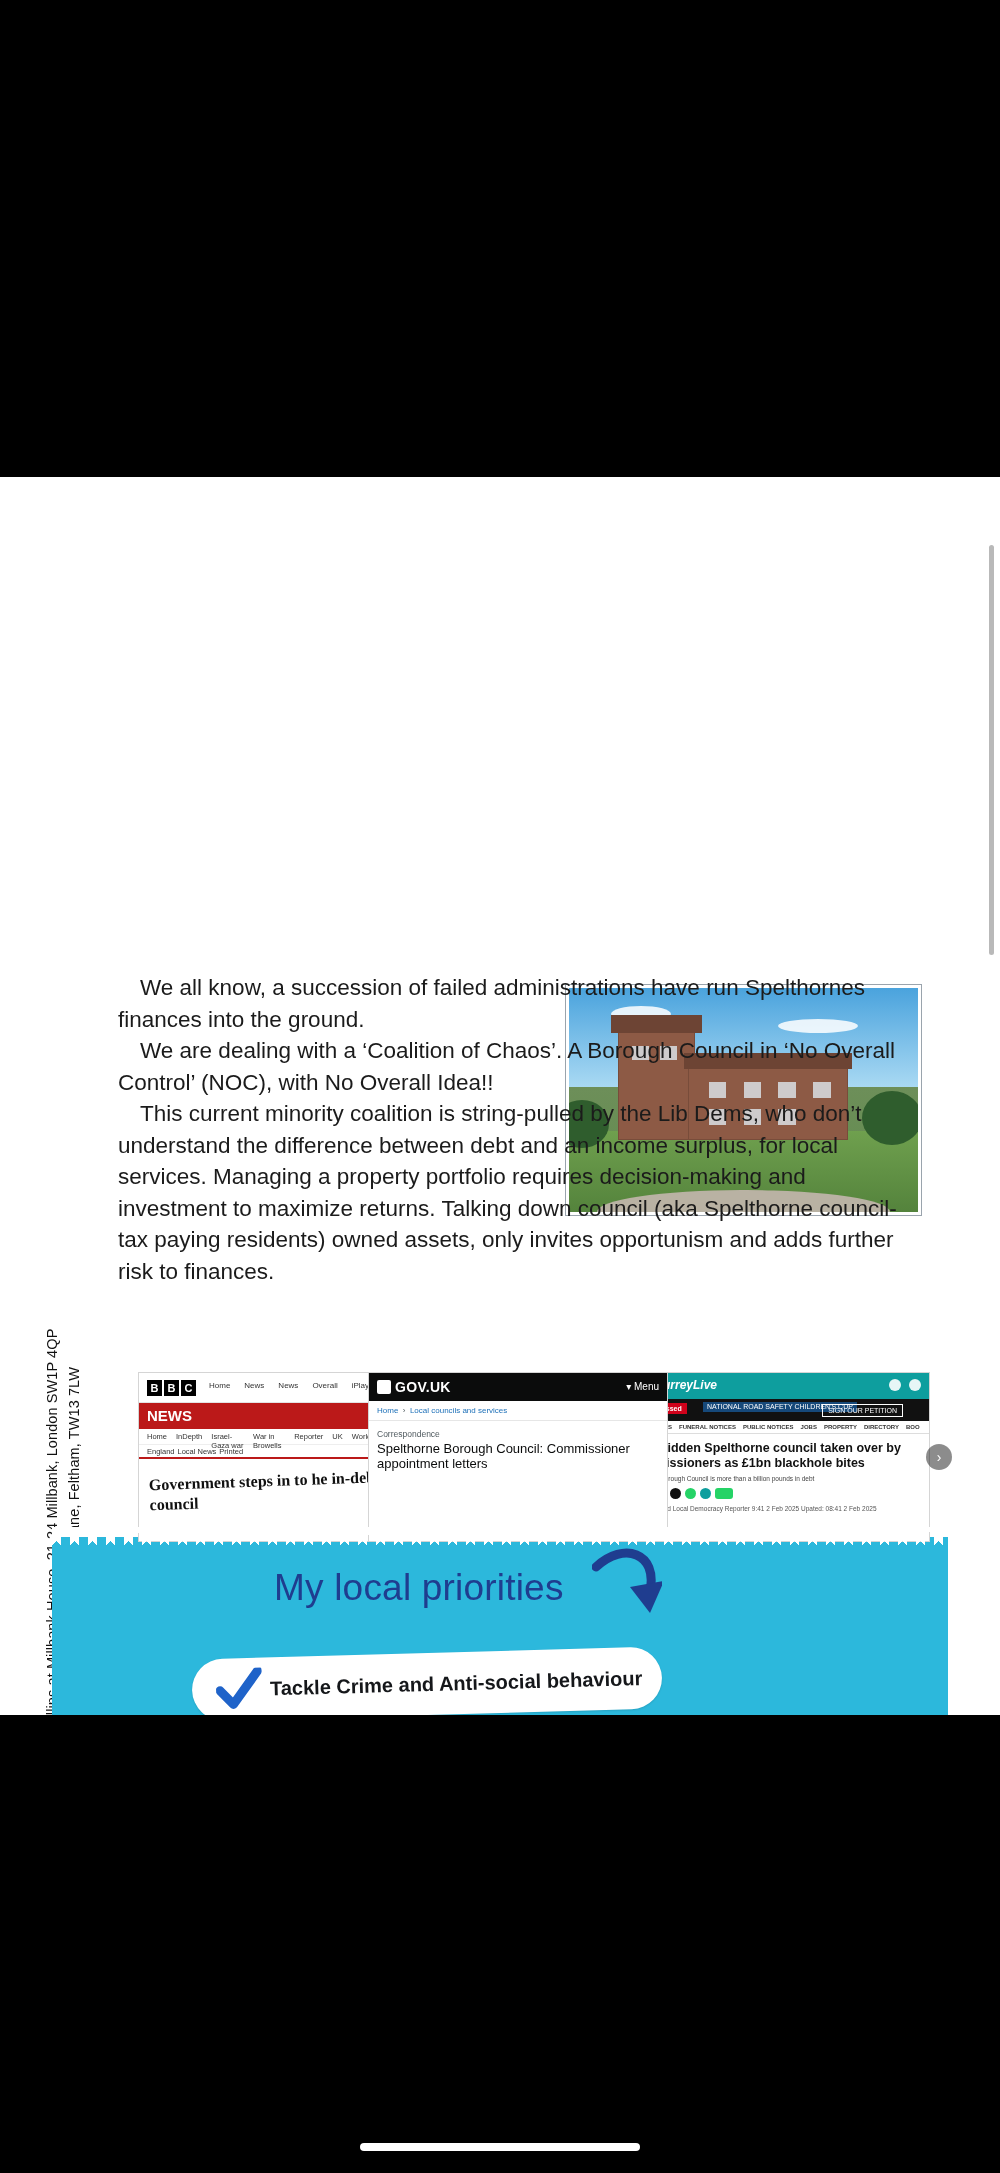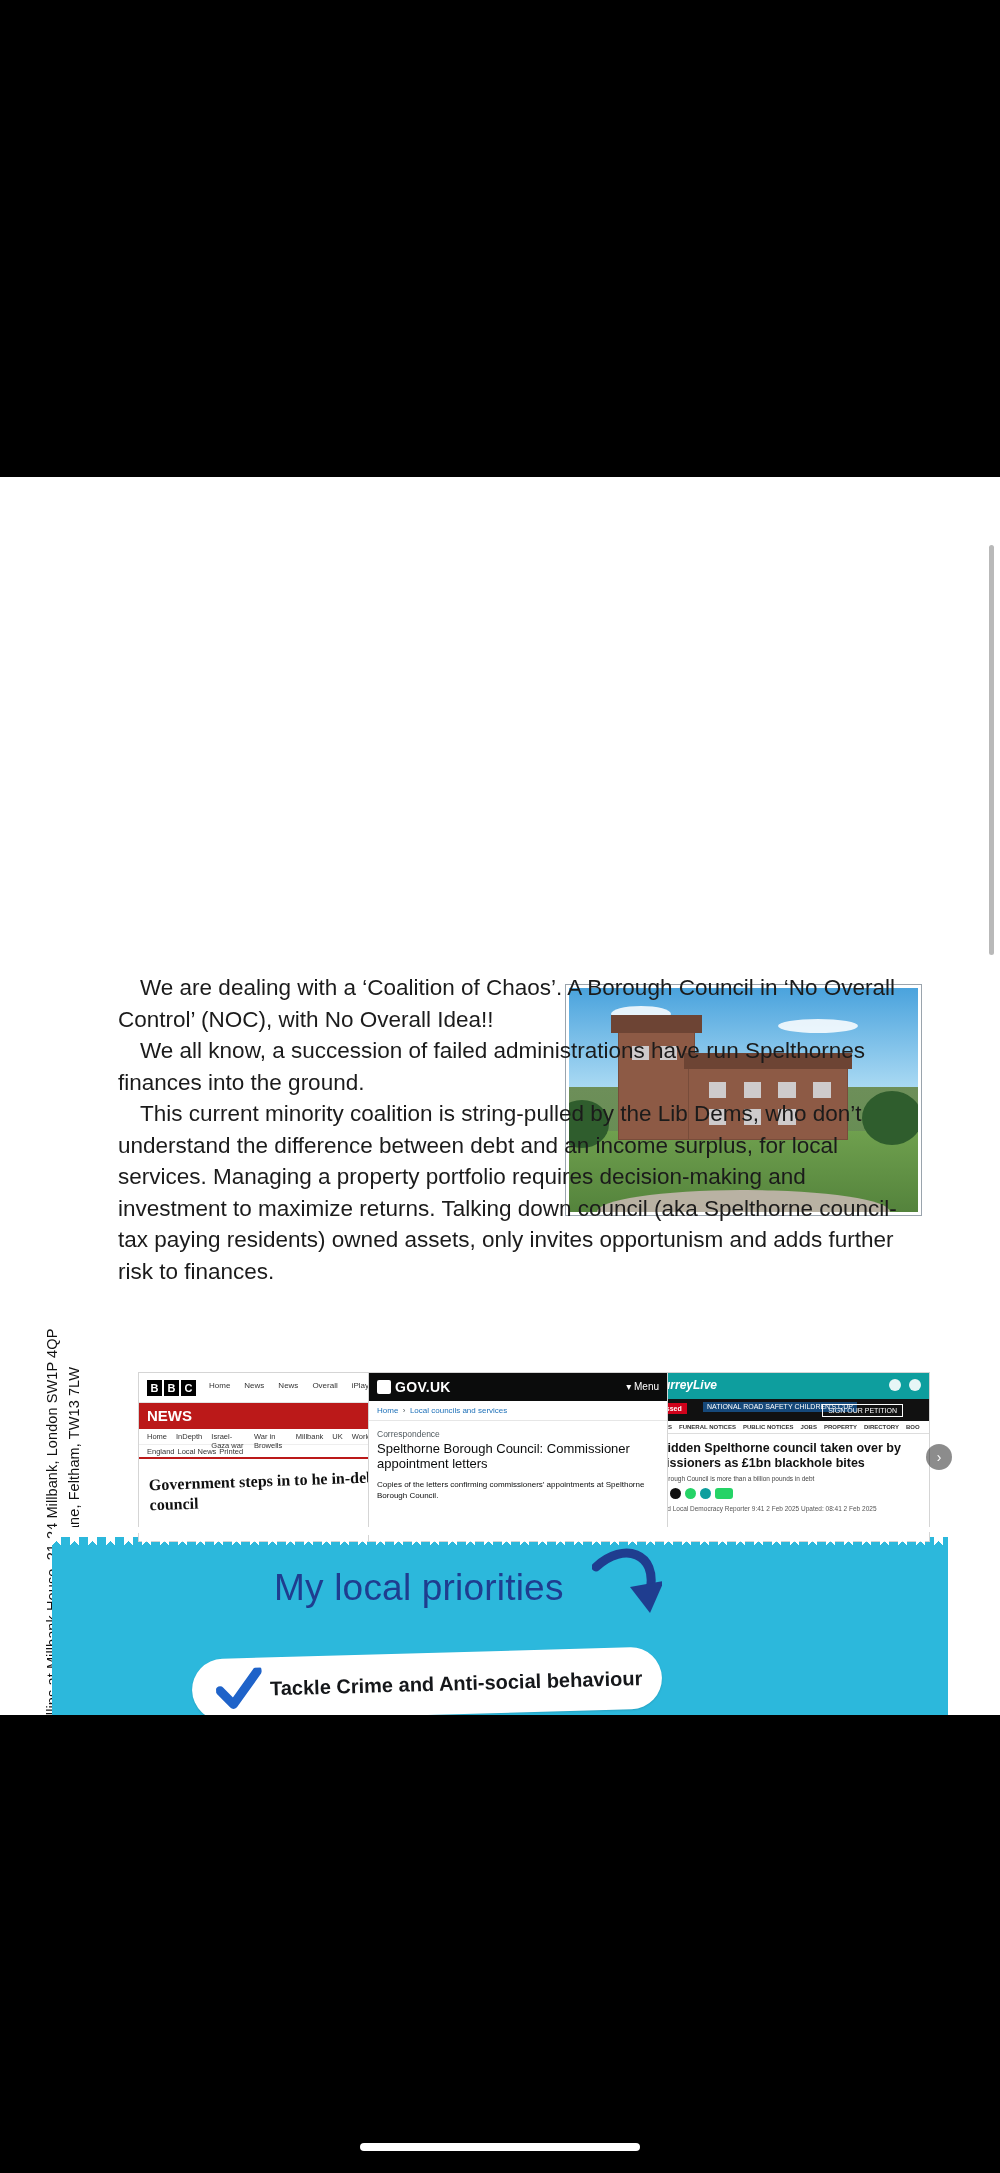--- a/index.html
+++ b/index.html
@@ -244,22 +244,22 @@
       <div class="cp-win" style="left:60%;top:42%;width:5%;height:7%;"></div>
       <div class="cp-win" style="left:70%;top:42%;width:5%;height:7%;"></div>
       <div class="cp-win" style="left:40%;top:54%;width:5%;height:7%;"></div>
       <div class="cp-win" style="left:50%;top:54%;width:5%;height:7%;"></div>
       <div class="cp-win" style="left:60%;top:54%;width:5%;height:7%;"></div>
       <div class="cp-tree" style="left:84%;top:46%;width:60px;height:54px;"></div>
       <div class="cp-tree" style="left:-4%;top:50%;width:54px;height:48px;"></div>
     </div>
 
     <div class="body-copy">
+      <p>We all know, a succession of failed administrations have run Spelthornes finances into the ground.</p>
       <p>We are dealing with a ‘Coalition of Chaos’. A Borough Council in ‘No Overall Control’ (NOC), with No Overall Idea!!</p>
-      <p>We all know, a succession of failed administrations have run Spelthornes finances into the ground.</p>
       <p>This current minority coalition is string-pulled by the Lib Dems, who don’t understand the difference between debt and an income surplus, for local services. Managing a property portfolio requires decision-making and investment to maximize returns. Talking down council (aka Spelthorne council-tax paying residents) owned assets, only invites opportunism and adds further risk to finances.</p>
     </div>
 
     <div class="clippings">
 
       <div class="clip clip-bbc">
         <div class="bbc-top">
           <div class="bbc-logo">
             <i>B</i>
             <i>B</i>
@@ -274,21 +274,21 @@
           </div>
         </div>
         <div class="bbc-red">
           <div class="nm">NEWS</div>
         </div>
         <div class="bbc-sub">
           <span>Home</span>
           <span>InDepth</span>
           <span>Israel-Gaza war</span>
           <span>War in Browells</span>
-          <span>Millbank</span>
+          <span>Reporter</span>
           <span>UK</span>
           <span>World</span>
           <span>Busin</span>
         </div>
         <div class="bbc-sub2">
           <span>England</span>
           <span>Local News</span>
           <span>Printed</span>
         </div>
         <div class="bbc-head">Government steps in to he in-debt council</div>
@@ -303,21 +303,20 @@
             <span>Menu</span>
           </div>
         </div>
         <div class="gov-crumb">
           <span>Home</span>
           <b>&nbsp;›&nbsp;</b>
           <span>Local councils and services</span>
         </div>
         <div class="gov-kicker">Correspondence</div>
         <div class="gov-title">Spelthorne Borough Council: Commissioner appointment letters</div>
-        <div class="gov-body">Copies of the letters confirming commissioners’ appointments at Spelthorne Borough Council.</div>
       </div>
 
       <div class="clip clip-surr">
         <div class="sl-bar">
           <div class="sl-brand">SurreyLive</div>
           <div class="sl-ico">
             <i></i>
             <i></i>
           </div>
         </div>

